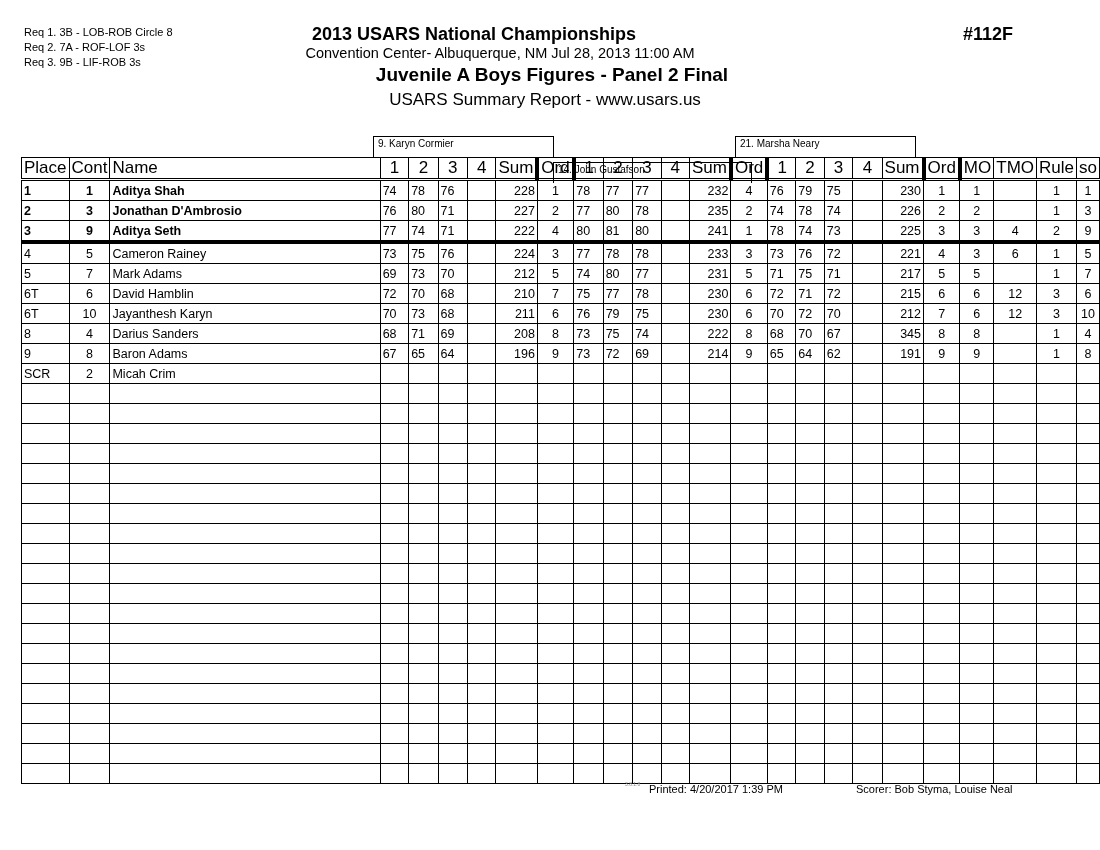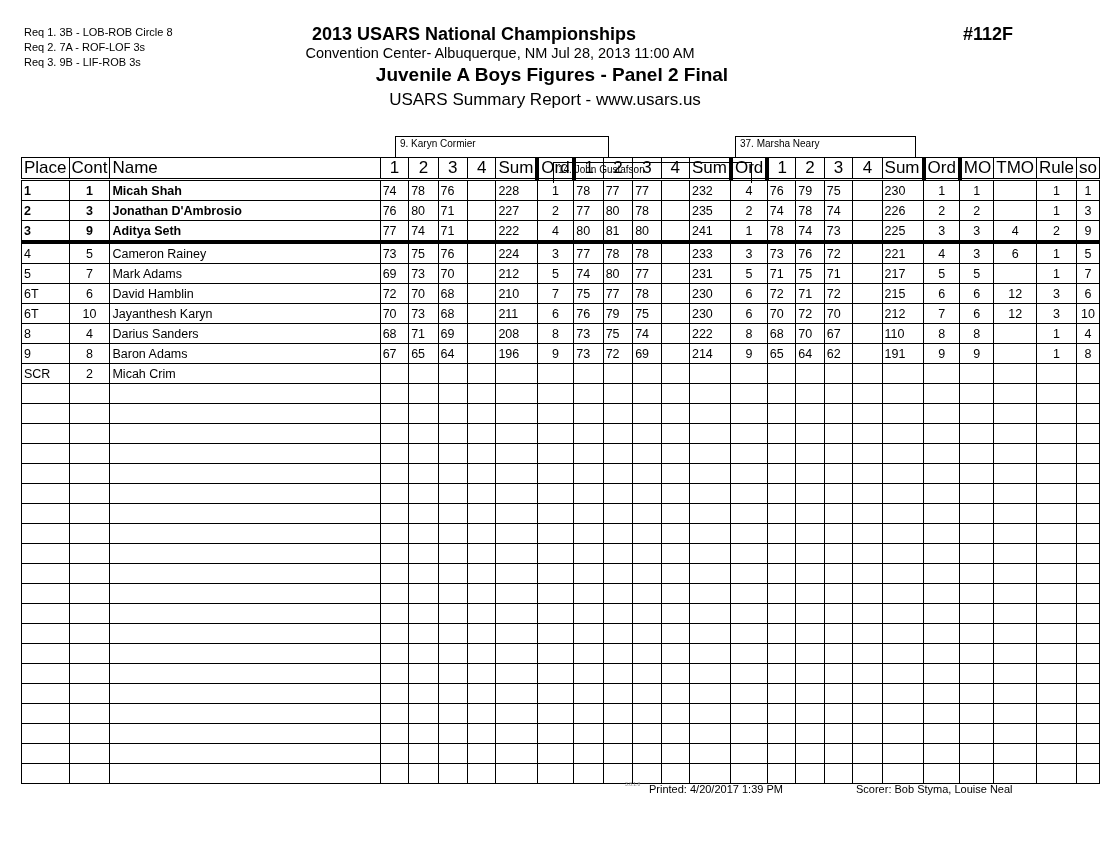--- a/index.html
+++ b/index.html
@@ -11,21 +11,21 @@
   .h3 { top:64px; font-size:19px; font-weight:bold; left:2px; }
   .h4 { top:90px; font-size:17px; left:-5px; }
   .evt { position:absolute; left:963px; top:24px; font-size:18px; font-weight:bold;text-align:right; }
   .judges { position:absolute; top:136px; height:21px; border:1px solid #000; border-bottom:none; font-size:10px; line-height:14px; padding-left:4px; box-sizing:border-box; }
   table.grid { position:absolute; left:21px; top:157px; border-collapse:collapse; table-layout:fixed; font-size:12.5px; }
   table.grid td, table.grid th { border:1px solid #000; height:19px; padding:0 2px; overflow:hidden; white-space:nowrap; font-weight:normal; }
   table.grid thead th { height:18px; font-size:17px; text-align:center; vertical-align:bottom; border-bottom:3px double #000; }
   table.grid thead th.l { text-align:left; }
   td.c { text-align:center; }
   td.l { text-align:left; }
-  td.r { }
+  td.r { text-align:right; }
   td.ord { font-weight:bold; text-align:center; border-left:4px solid #000; border-right:4px solid #000; }
   th.ord { border-left:4px solid #000 !important; border-right:4px solid #000 !important; }
   tr.medal td.b { font-weight:bold; }
   tr.cut td { border-bottom:4px solid #000; }
   .foot { position:absolute; top:783px; font-size:11px; }
   .ver { position:absolute; left:625px; top:781px; font-size:5px; color:#888; }
 </style>
 </head>
 <body>
 
@@ -34,23 +34,23 @@
   <div>Req  2.  7A - ROF-LOF 3s</div>
   <div>Req  3.  9B - LIF-ROB 3s</div>
 </div>
 
 <div class="hdr h1">2013 USARS National Championships</div>
 <div class="hdr h2">Convention Center- Albuquerque, NM  Jul 28, 2013  11:00 AM</div>
 <div class="hdr h3">Juvenile A Boys Figures - Panel 2 Final</div>
 <div class="hdr h4">USARS Summary Report - www.usars.us</div>
 <div class="evt">#112F</div>
 
-<div class="judges" style="left:373px;width:214px;margin-left:22px;">9.  Karyn Cormier</div>
+<div class="judges" style="left:373px;width:181px;">9.  Karyn Cormier</div>
 <div class="judges" style="left:553px;width:199px;margin-top:26px;">14.  John Gustafson</div>
-<div class="judges" style="left:735px;width:181px;">37.  Marsha Neary</div>
+<div class="judges" style="left:735px;width:181px;">21.  Marsha Neary</div>
 
 <table class="grid">
   <colgroup>
     <col style="width:37px">
       <col style="width:38px">
       <col style="width:277px">
     <col style="width:29px">
       <col style="width:30px">
       <col style="width:30px">
       <col style="width:29px">
@@ -99,21 +99,21 @@
       <th>MO</th>
       <th>TMO</th>
       <th>Rule</th>
       <th>so</th>
     </tr>
   </thead>
   <tbody id="tbody">
       <tr class="medal">
         <td class="l b">1</td>
         <td class="c b">1</td>
-        <td class="l b">Micah Shah</td>
+        <td class="l b">Aditya Shah</td>
         <td class="l">74</td>
         <td class="l">78</td>
         <td class="l">76</td>
         <td class="l"></td>
         <td class="r">228</td>
         <td class="ord">1</td>
         <td class="l">78</td>
         <td class="l">77</td>
         <td class="l">77</td>
         <td class="l"></td>
@@ -305,21 +305,21 @@
         <td class="l">73</td>
         <td class="l">75</td>
         <td class="l">74</td>
         <td class="l"></td>
         <td class="r">222</td>
         <td class="ord">8</td>
         <td class="l">68</td>
         <td class="l">70</td>
         <td class="l">67</td>
         <td class="l"></td>
-        <td class="r">110</td>
+        <td class="r">345</td>
         <td class="ord">8</td>
         <td class="c">8</td>
         <td class="c"></td>
         <td class="c">1</td>
         <td class="c">4</td>
       </tr>
       <tr>
         <td class="l b">9</td>
         <td class="c b">8</td>
         <td class="l b">Baron Adams</td>

